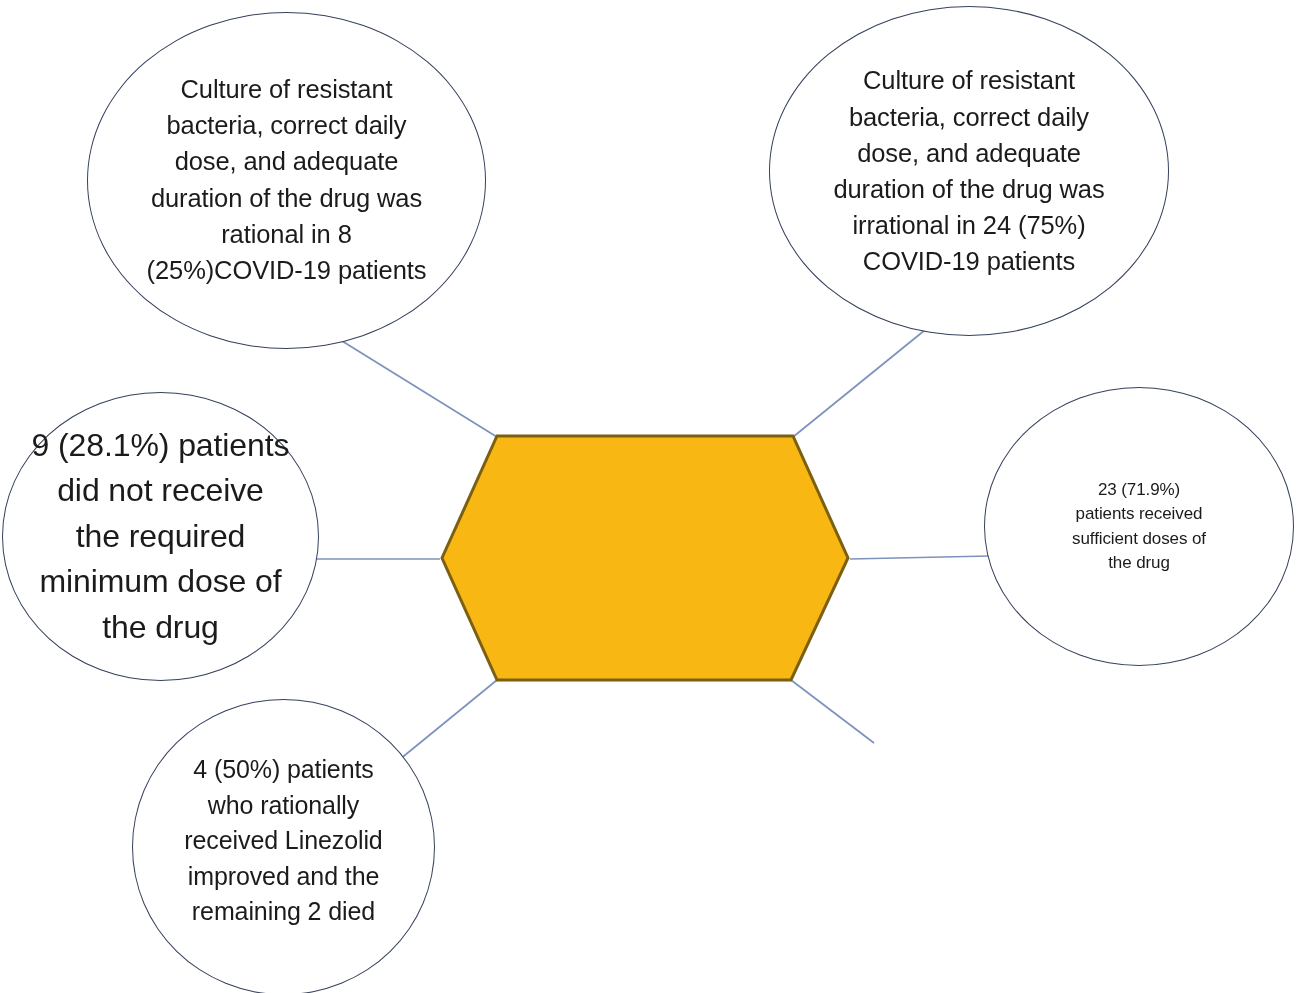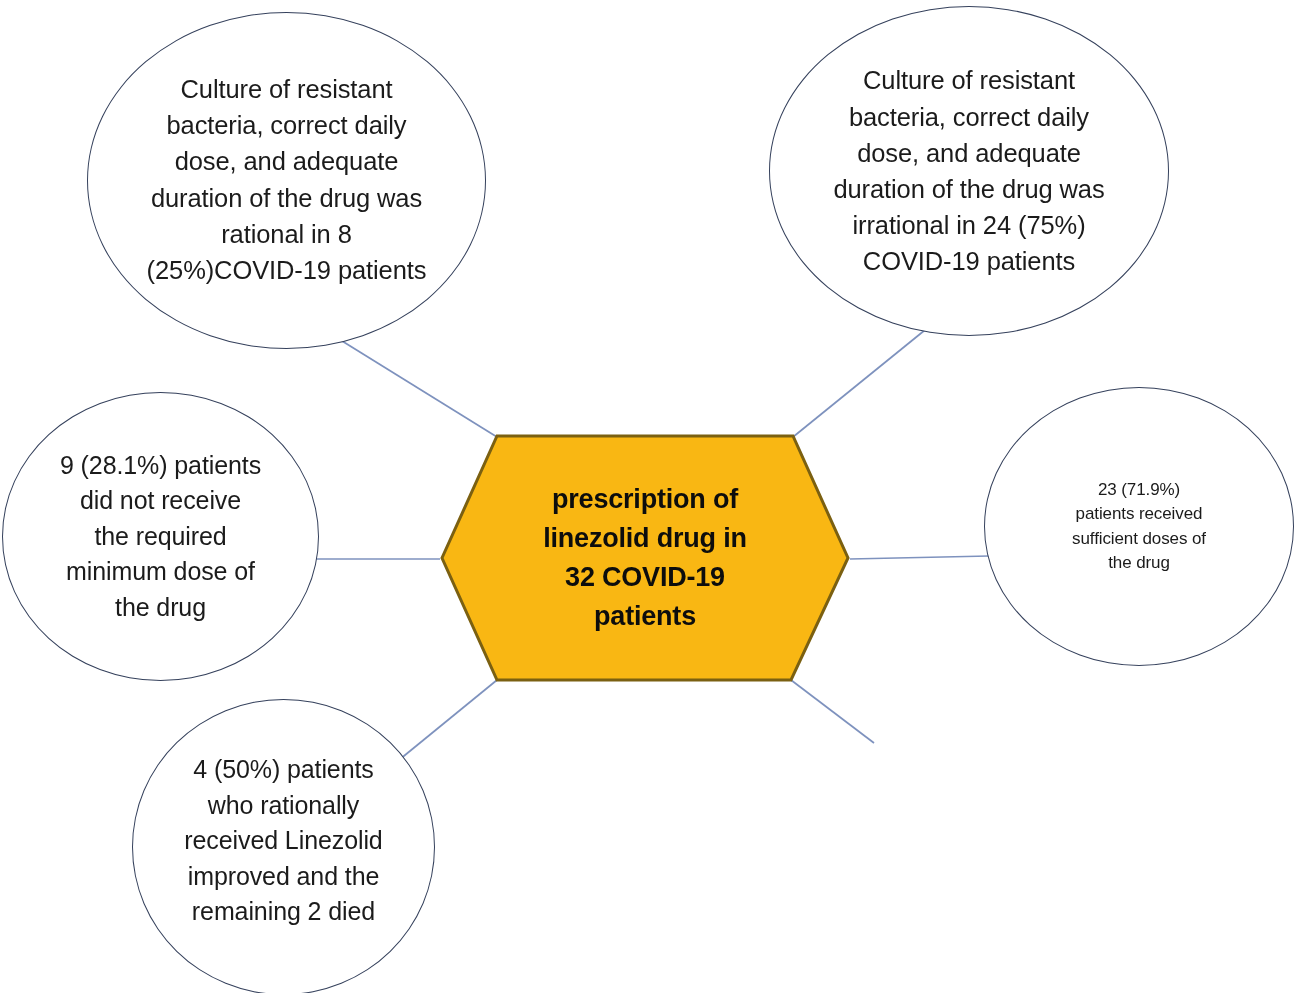--- a/index.html
+++ b/index.html
@@ -58,21 +58,21 @@
   }
   
   #node-top-left   { left: 87px;  top: 12px;  width: 399px; height: 337px; }
   #node-top-right  { left: 769px; top: 6px;   width: 400px; height: 330px; }
   #node-mid-left   { left: 2px;   top: 392px; width: 317px; height: 289px; }
   #node-mid-right  { left: 984px; top: 387px; width: 310px; height: 279px; }
   #node-bot-left   { left: 132px; top: 699px; width: 303px; height: 296px; }
   #node-bot-right  { left: 832px; top: 699px; width: 314px; height: 295px; }
 
   #node-top-left .node-text  { margin-top: -2px; }
-  #node-mid-left .node-text  { font-size: 25px; }
+  #node-mid-left .node-text  { font-size: 32px; }
   #node-mid-right .node-text { font-size: 17px; }
   #node-bot-left .node-text  { font-size: 25px; margin-top: -12px; }
   #node-bot-right .node-text { font-size: 25px; margin-top: -10px; }
 
   
   #node-center {
     left: 440px;
     top: 434px;
     width: 410px;
     height: 248px;
@@ -147,20 +147,16 @@
 received Linezolid
 improved and the
 remaining 2 died</div>
     </div>
 
 
     <div class="node" id="node-center">
       <svg id="hex-shape" viewBox="0 0 410 248" preserveAspectRatio="none" xmlns="http://www.w3.org/2000/svg">
         <polygon points="57,2 353,2 408,124 351,246 57,246 2,124" fill="#F9B713" stroke="#7B6011" stroke-width="3"></polygon>
       </svg>
-      <div class="node-text">prescription of
-linezolid drug in
-32 COVID-19
-patients</div>
     </div>
 
   </div>
 </div>
 
 </body></html>

